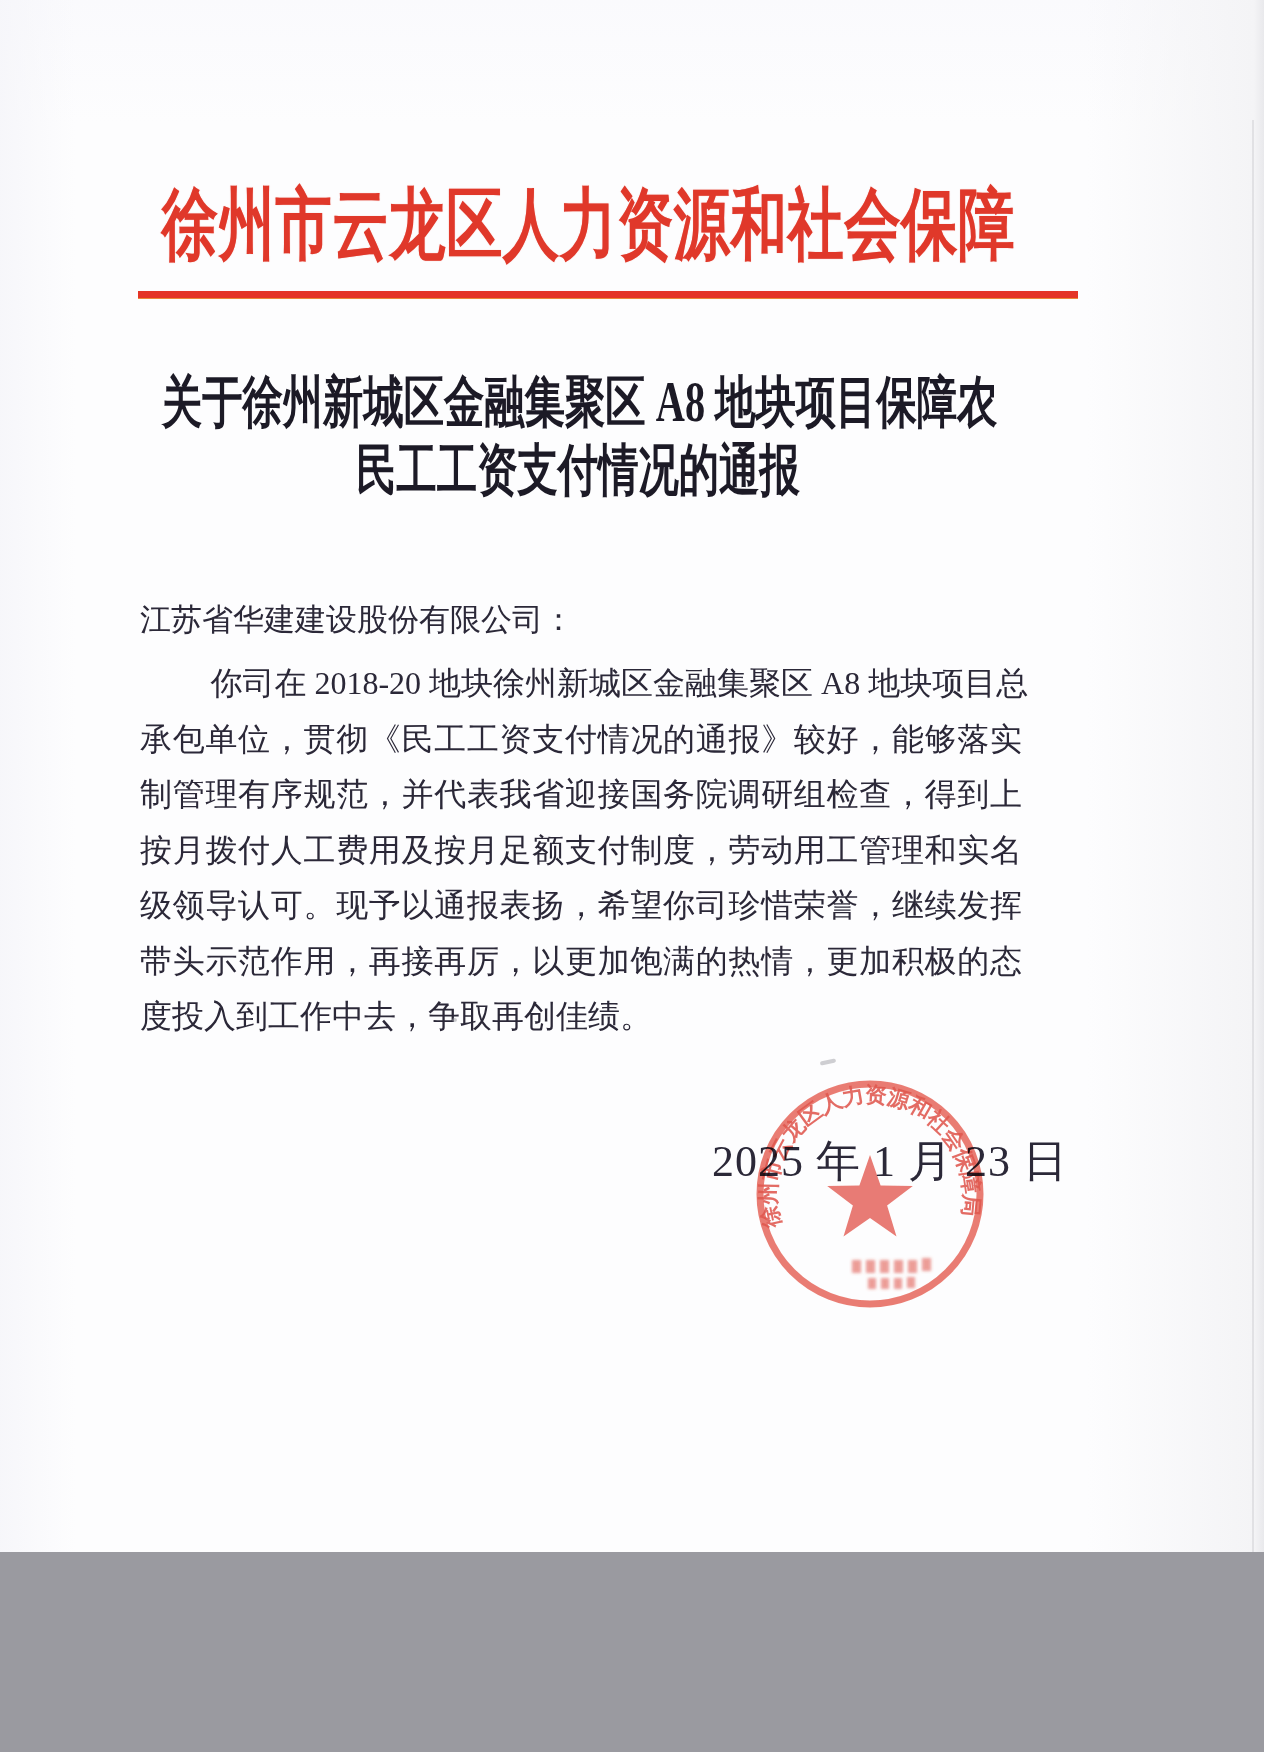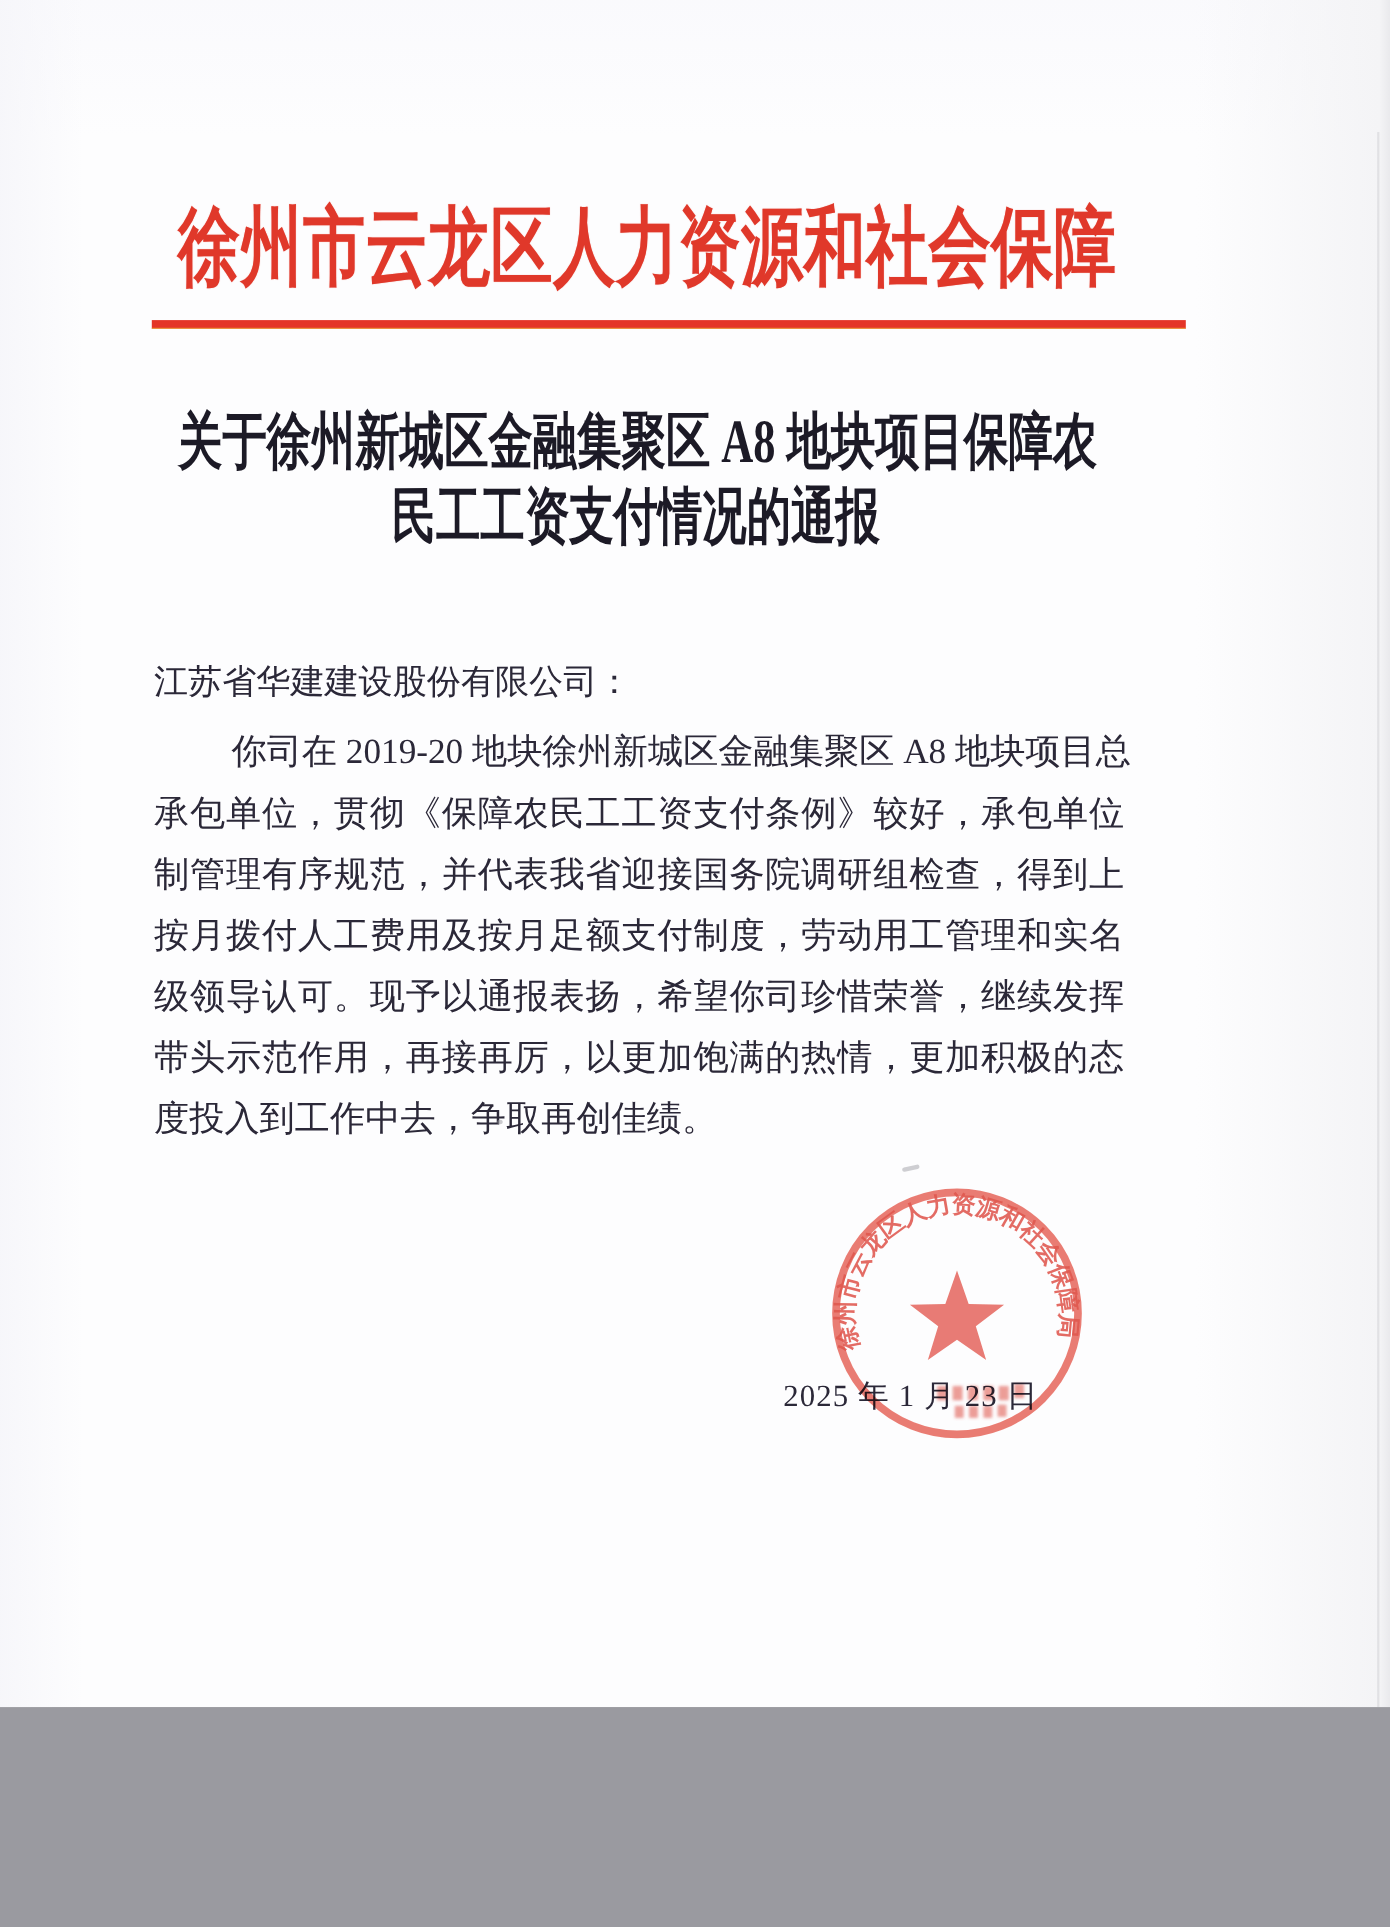--- a/index.html
+++ b/index.html
@@ -56,22 +56,22 @@
     height:55.5px;overflow:visible;white-space:nowrap;
   }
   .para-line.first{text-indent:2.2em;}
   .para-line.last{text-align-last:left;}
   .signature{
     position:absolute;left:650px;top:1140px;
     font-size:32px;line-height:44px;color:#2b2838;
     white-space:nowrap;letter-spacing:.5px;
   }
   .date{
-    position:absolute;left:712px;top:1248px;
-    font-size:28px;line-height:44px;color:#2b2838;
+    position:absolute;left:712px;top:1140px;
+    font-size:44px;line-height:44px;color:#2b2838;
     white-space:nowrap;letter-spacing:1px;
   }
   .seal{
     position:absolute;left:750px;top:1074px;width:240px;height:240px;
     mix-blend-mode:multiply;
     opacity:.92;
   }
   .speck{position:absolute;background:#a0a0a6;border-radius:50%;}
   .speck.dot{left:452px;top:1018px;width:5px;height:4px;opacity:.55;}
   .speck.dash{left:820px;top:1060px;width:16px;height:4px;border-radius:2px;
@@ -92,22 +92,22 @@
 
   <div class="doc-title">
     <div>关于徐州新城区金融集聚区 A8 地块项目保障农</div>
     <div>民工工资支付情况的通报</div>
   </div>
 
   <div class="body-block">
     <div class="salutation">江苏省华建建设股份有限公司：</div>
 
     <div class="paragraph">
-      <div class="para-line first">你司在 2019-20 地块徐州新城区金融集聚区 A8 地块项目总</div>
-      <div class="para-line">承包单位，贯彻《保障农民工工资支付条例》较好，承包单位</div>
+      <div class="para-line first">你司在 2018-20 地块徐州新城区金融集聚区 A8 地块项目总</div>
+      <div class="para-line">承包单位，贯彻《民工工资支付情况的通报》较好，能够落实</div>
       <div class="para-line">制管理有序规范，并代表我省迎接国务院调研组检查，得到上</div>
       <div class="para-line">按月拨付人工费用及按月足额支付制度，劳动用工管理和实名</div>
       <div class="para-line">级领导认可。现予以通报表扬，希望你司珍惜荣誉，继续发挥</div>
       <div class="para-line">带头示范作用，再接再厉，以更加饱满的热情，更加积极的态</div>
       <div class="para-line last">度投入到工作中去，争取再创佳绩。</div>
     </div>
   </div>
 
 
   <div class="date">2025 年 1 月 23 日</div>

